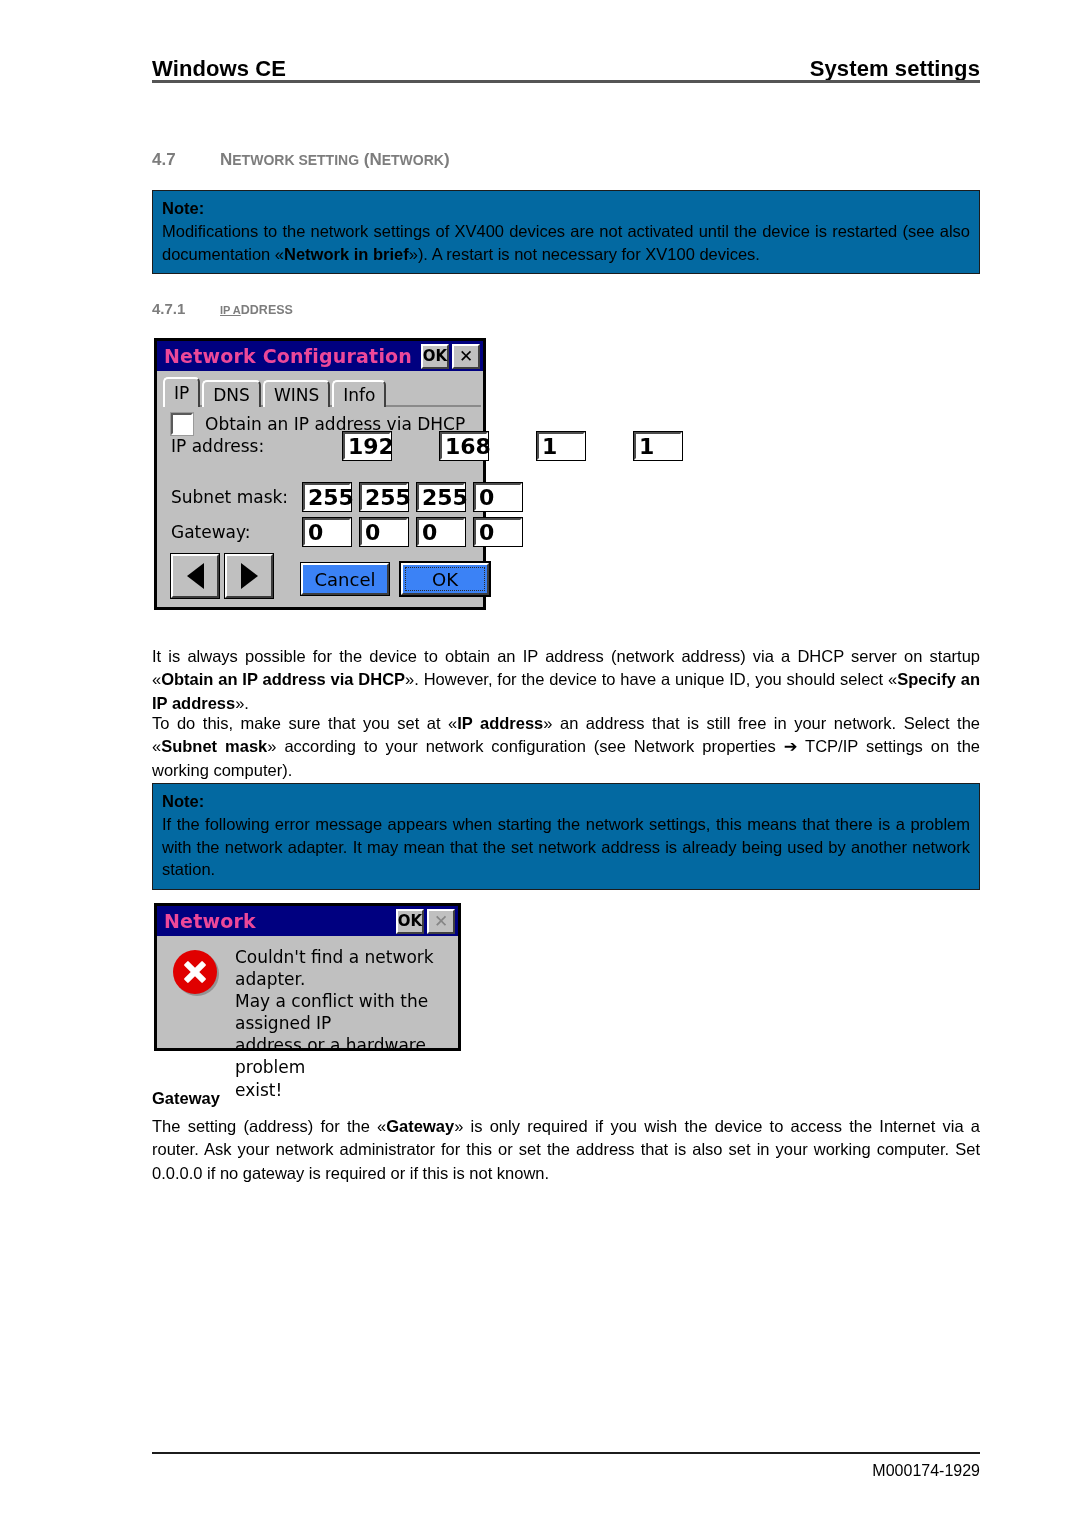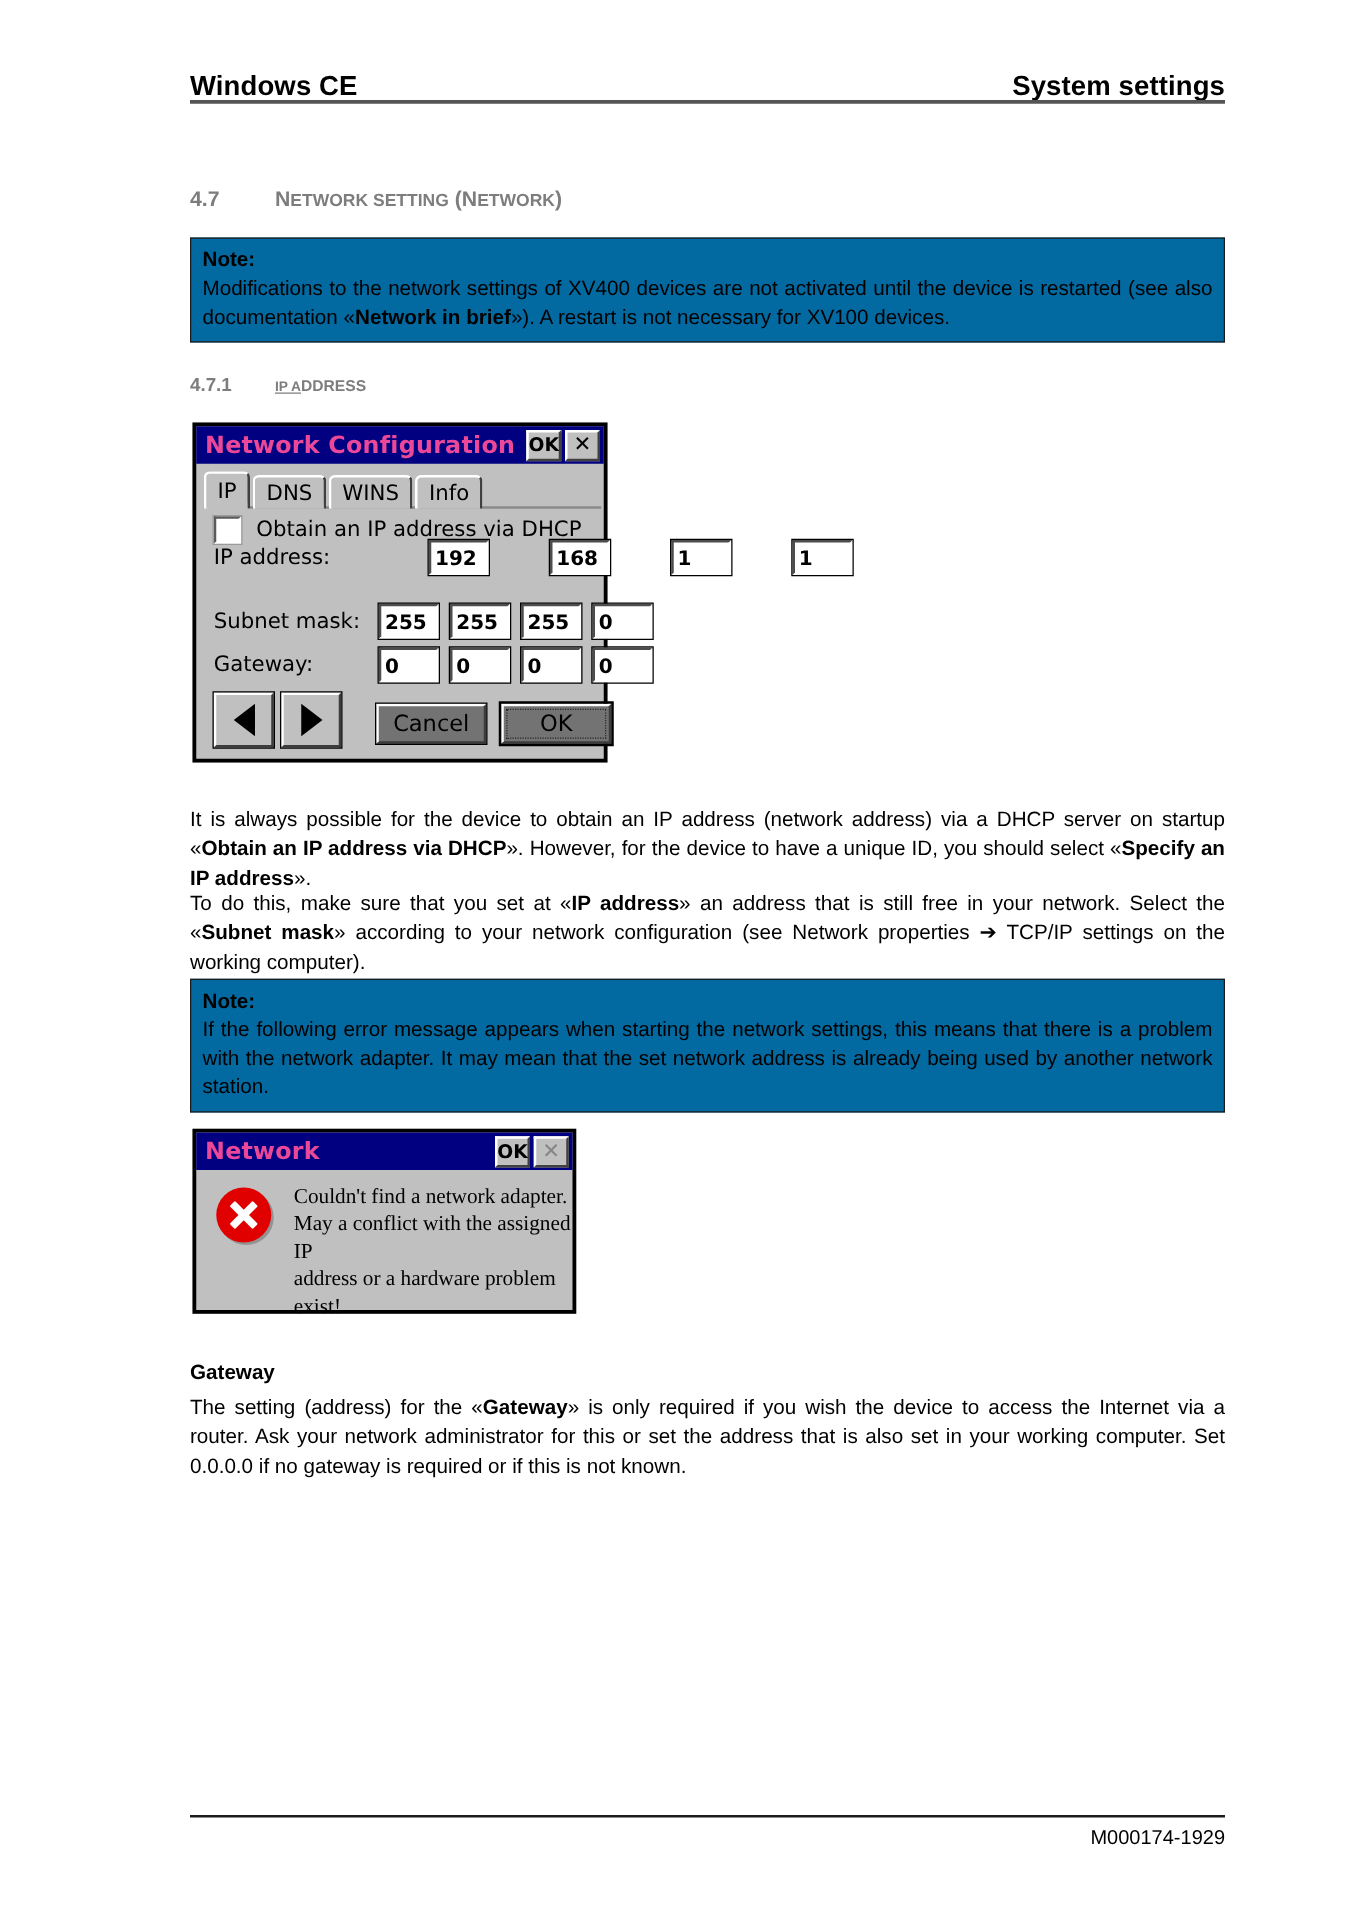--- a/index.html
+++ b/index.html
@@ -257,29 +257,29 @@
     border-top: 2px solid #4d4d4d;
     border-left: 2px solid #4d4d4d;
     border-right: 2px solid #ffffff;
     border-bottom: 2px solid #ffffff;
     outline: 1px solid #000000;
     box-sizing: border-box;
     margin-right: 9px;
     display: flex;
     align-items: center;
     padding-left: 3px;
-    font-size: 16px;
+    font-size: 22px;
     font-weight: bold;
     color: #000000;
     font-family: "DejaVu Sans", sans-serif;
   }
 
   
   .ce-btn {
-    background: #737373;
+    background: #3b82f6;
     border-top: 2px solid #ffffff;
     border-left: 2px solid #ffffff;
     border-right: 2px solid #3c3c3c;
     border-bottom: 2px solid #3c3c3c;
     outline: 1px solid #000000;
     box-sizing: border-box;
     display: flex;
     align-items: center;
     justify-content: center;
     font-size: 18px;
@@ -448,21 +448,21 @@
 
   <div class="ce-dialog" id="errdlg" style="left:154px; top:903px; width:307px; height:148px;">
     <div class="ce-titlebar">
       <span class="ce-title">Network</span>
       <span class="ce-tbtn">OK</span>
       <span class="ce-tbtn disabled">
           <span class="xglyph">✕</span>
         </span>
     </div>
     <span class="err-icon" style="left:16px; top:44px;"></span>
-    <span class="err-text" style="left:78px; top:40px;font-family:Liberation Serif, serif;">Couldn't find a network adapter.
+    <span class="err-text" style="left:78px; top:40px;">Couldn't find a network adapter.
 May a conflict with the assigned IP
 address or a hardware problem
 exist!</span>
   </div>
 
   <div class="sec-label" id="label-gateway">Gateway</div>
   <p class="para" id="para-gw"><span>The setting (address) for the «</span><b>Gateway</b><span>» is only required if you wish the device to access the Internet via a router. Ask your network administrator for this or set the address that is also set in your working computer. Set 0.0.0.0 if no gateway is required or if this is not known.</span></p>
 
   <div class="footer-rule"></div>
   <div class="footer">

